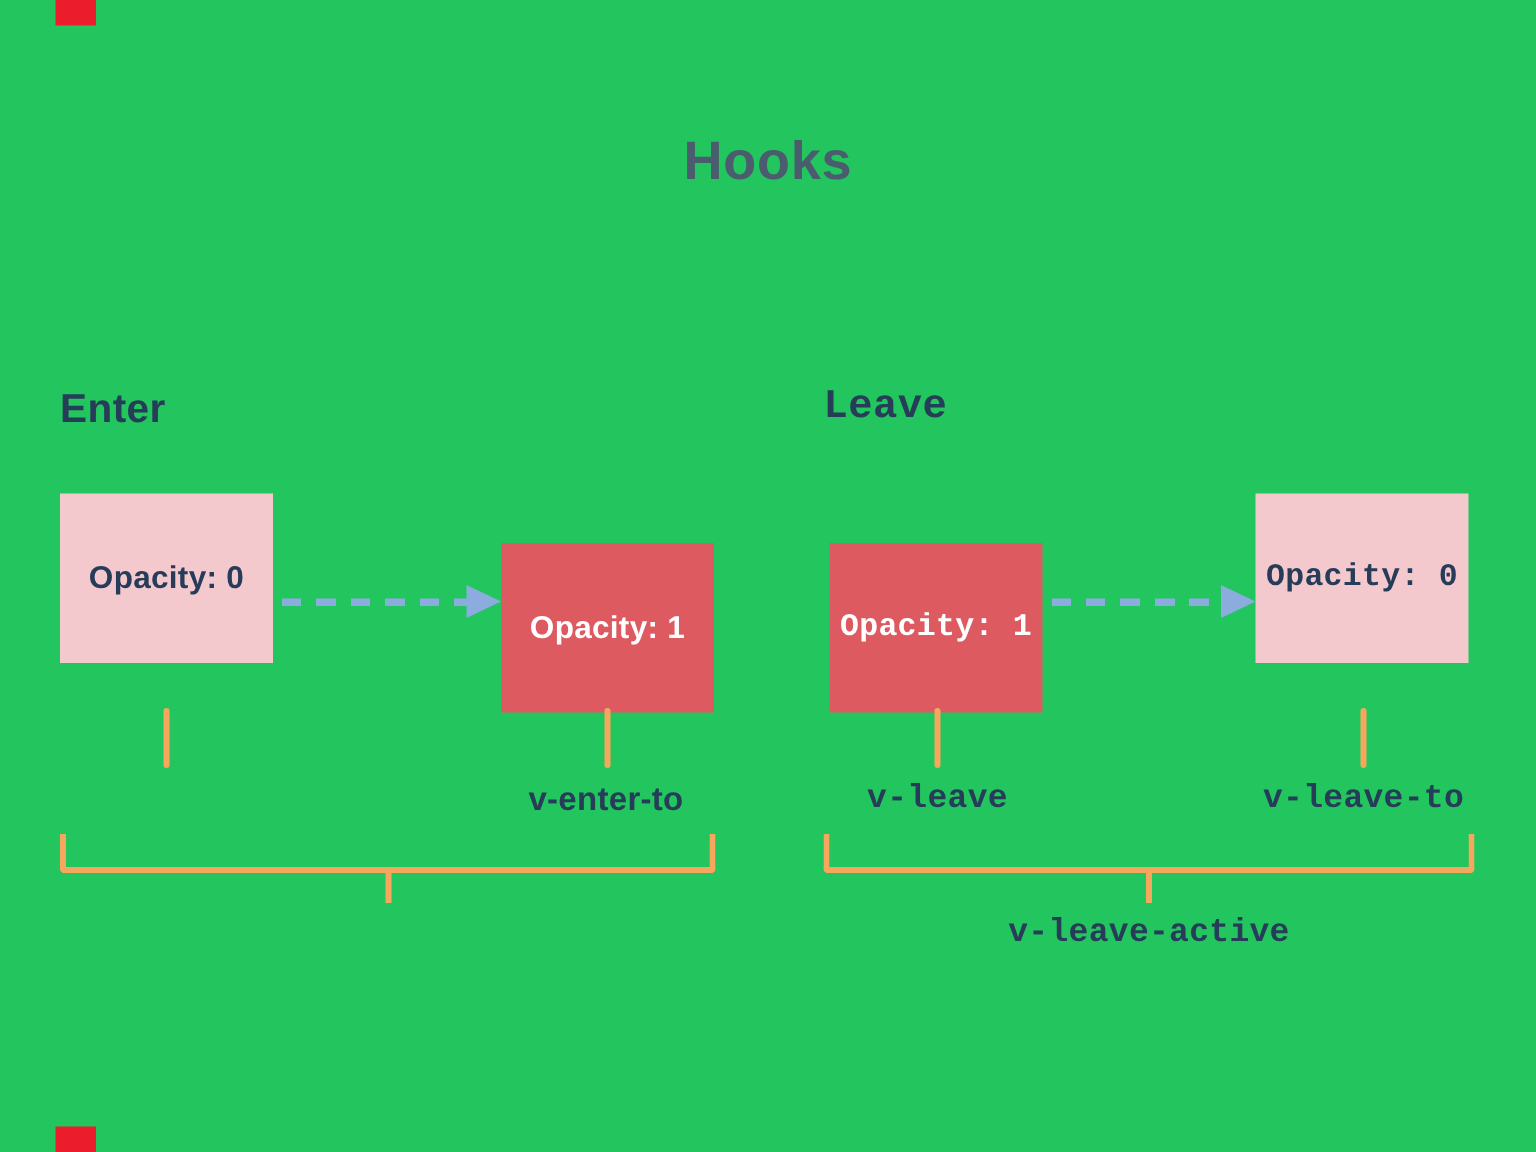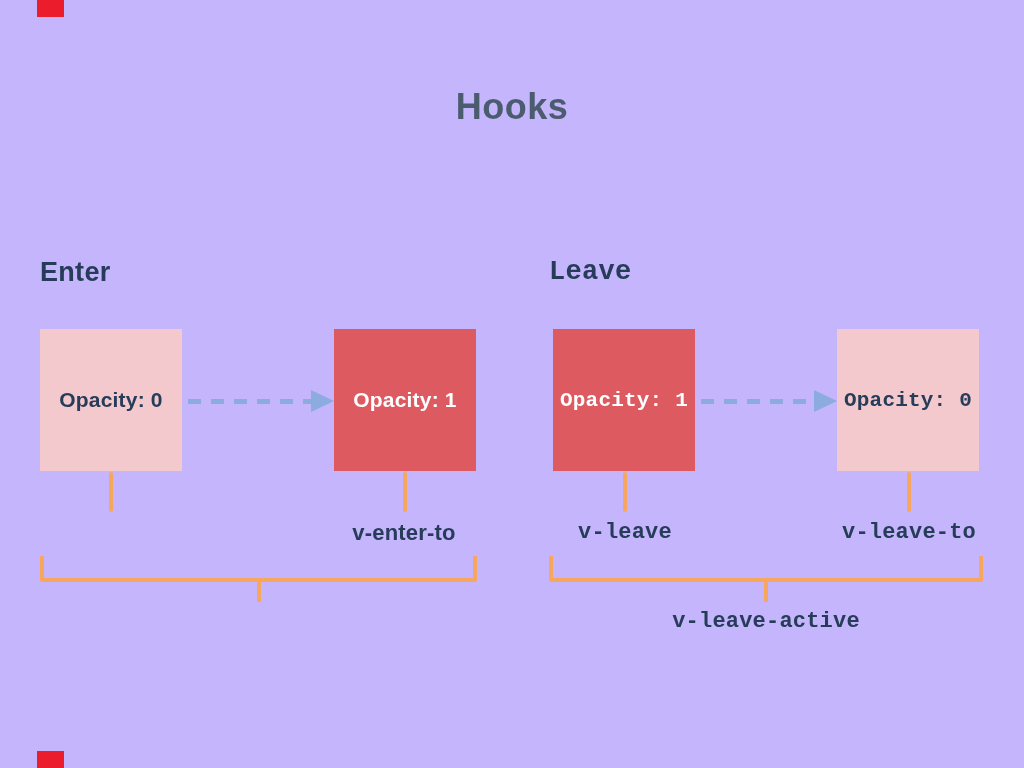--- a/index.html
+++ b/index.html
@@ -1,17 +1,17 @@
 <!DOCTYPE html>
 <html style="--title-text: #4a5c6e; --diagram-text: #263c58; --box-pink: #f3c9ce; --box-red: #dd5a61; --arrow-blue: #8cace0; --connector-orange: #f7a75d; --corner-mark-red: #eb1c2c;"><head>
 <meta charset="utf-8">
 <style>
   html,body{margin:0;padding:0;background:#fff;}
   .slide{
-    position:relative;width:1024px;height:768px;background:#c4b5fd;overflow:hidden;
+    position:relative;width:1024px;height:768px;background:#22c55e;overflow:hidden;
     font-family:"Liberation Sans",sans-serif;
   }
   .corner-mark{position:absolute;left:37px;width:27px;height:17px;background:var(--corner-mark-red,#eb1c2c);}
   .corner-top{top:0;}
   .corner-bottom{top:751px;}
 
   .title{
     position:absolute;top:86px;left:0;width:100%;text-align:center;
     font-size:36px;font-weight:bold;color:var(--title-text,#4a5c6e);letter-spacing:.5px;
   }
@@ -19,26 +19,26 @@
   .section{position:absolute;top:255px;height:380px;}
   .enter{left:40px;width:437px;}
   .leave{left:549px;width:434px;font-family:Liberation Mono, monospace;}
 
   .heading{
     position:absolute;top:2px;left:0;width:100%;
     font-size:27px;font-weight:bold;color:var(--diagram-text,#263c58);letter-spacing:.3px;
   }
 
   .box{
-    position:absolute;top:74px;width:142px;height:142px;
+    position:absolute;top:74px;width:142px;height:113px;
     display:flex;align-items:center;justify-content:center;
     font-size:21px;font-weight:600;letter-spacing:.2px;
   }
   .box-pink{background:var(--box-pink,#f3c9ce);color:var(--diagram-text,#2c4662);}
-  .box-red{background:var(--box-red,#dd5a61);color:#ffffff;}
+  .box-red{background:var(--box-red,#dd5a61);color:#ffffff;margin-top:33px;}
   .enter .box-from{left:0;}
   .enter .box-to{left:294px;}
   .leave .box-from{left:4px;}
   .leave .box-to{left:288px;}
 
   .arrow{position:absolute;top:135px;height:22px;}
   .enter .arrow{left:148px;width:146px;}
   .leave .arrow{left:152px;width:136px;}
   .dashes{
     position:absolute;left:0;right:21px;top:9px;height:5px;

